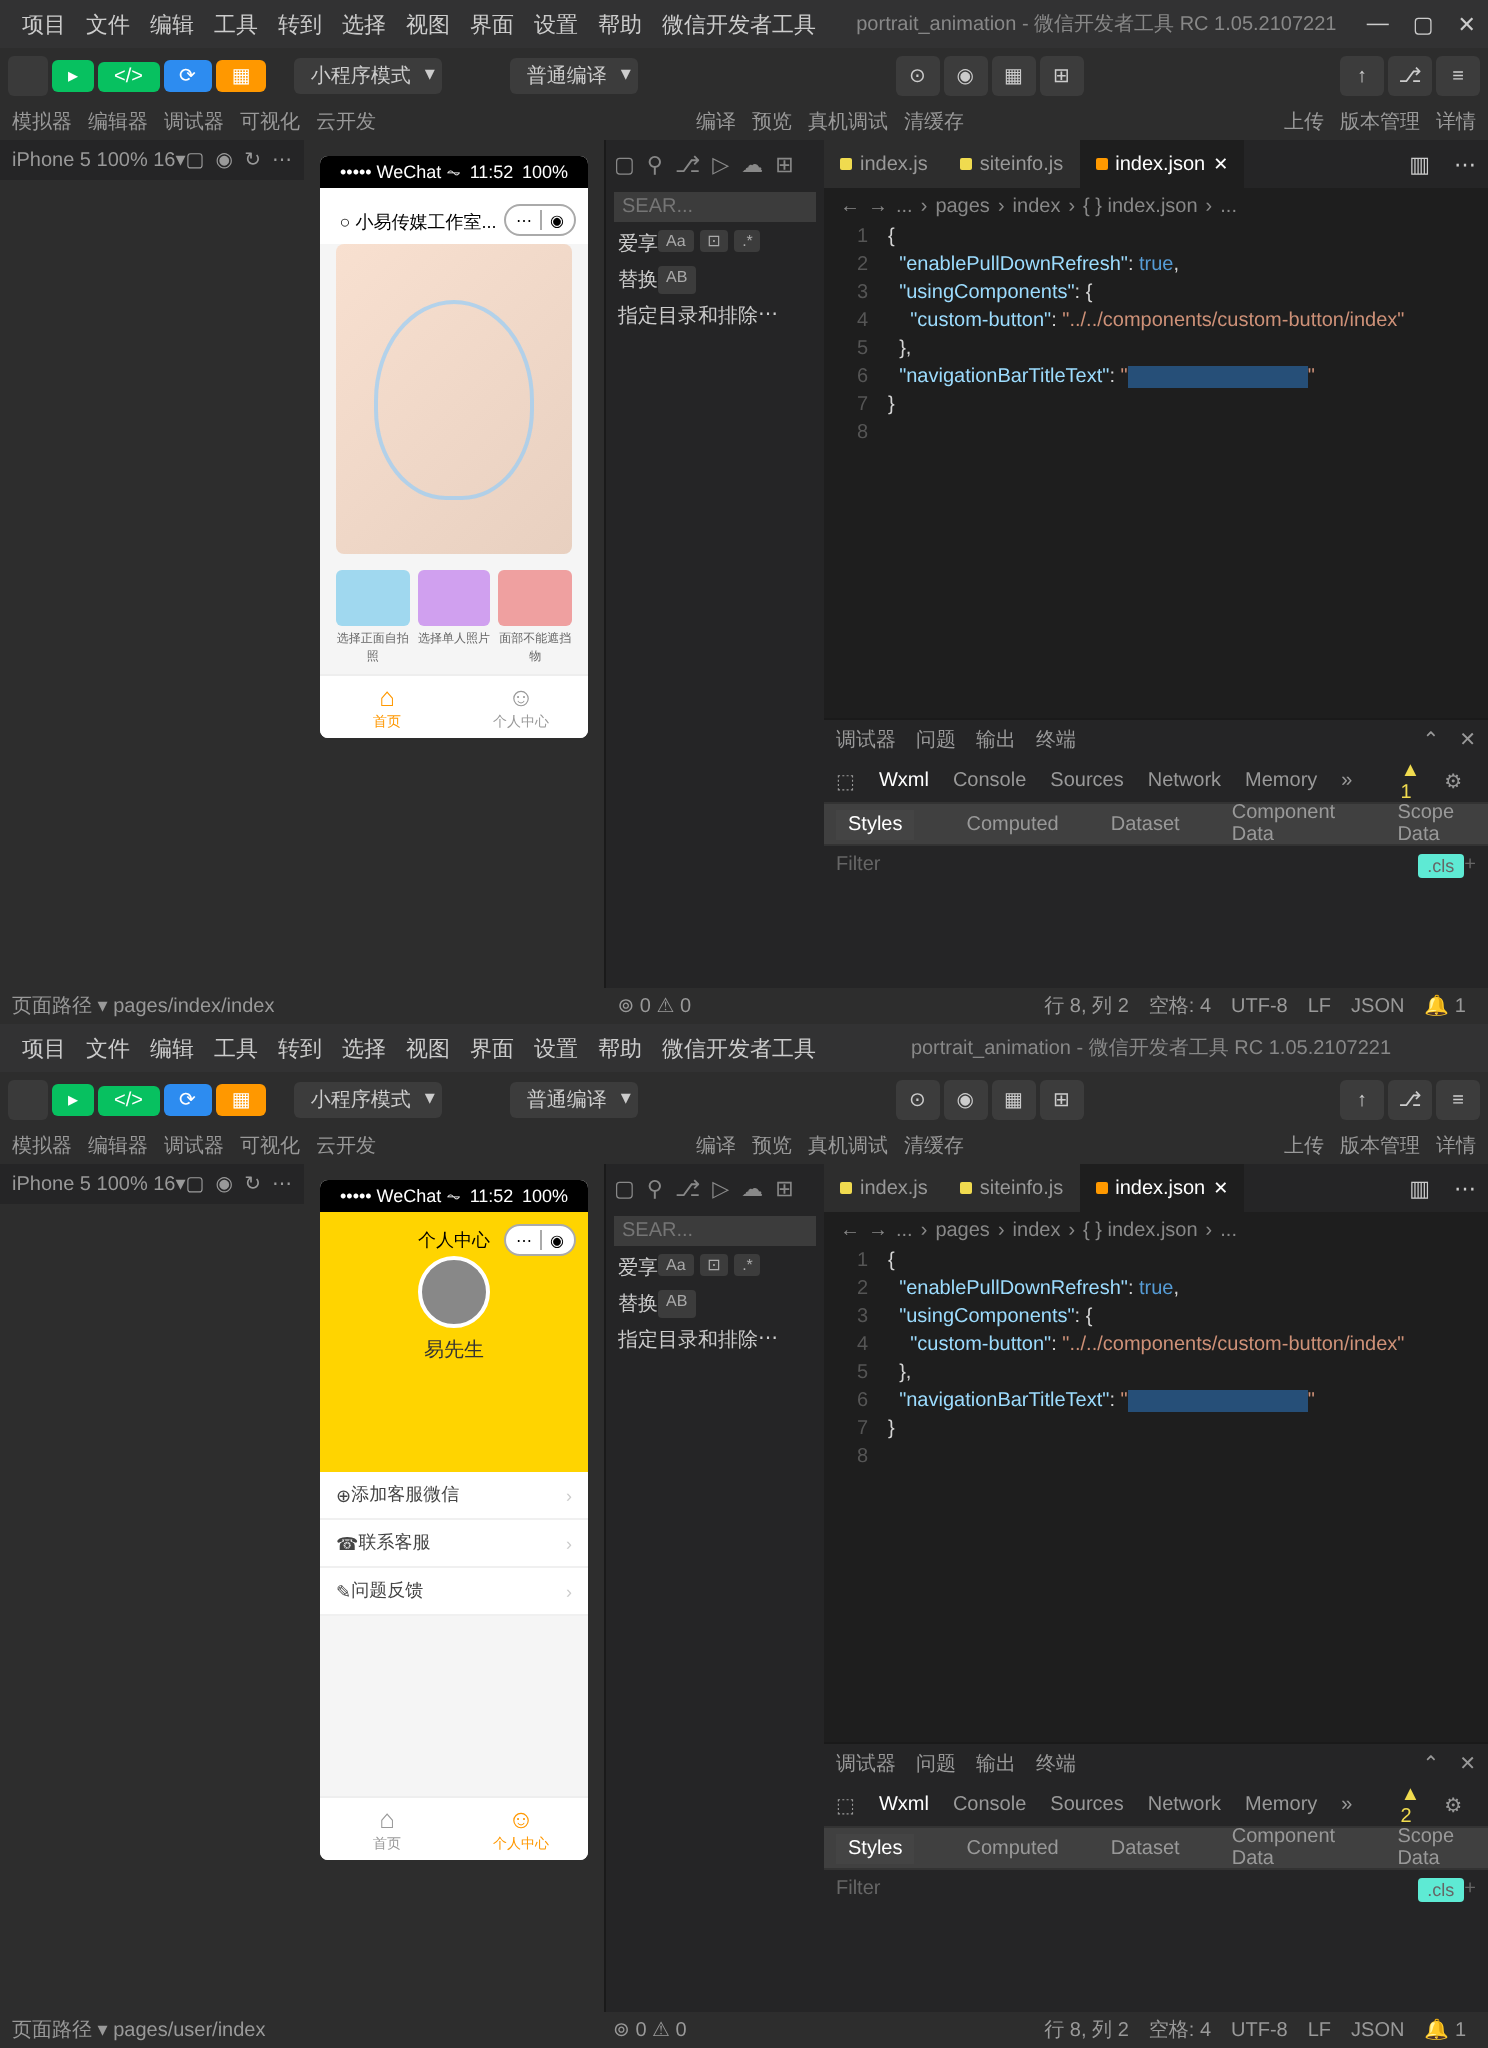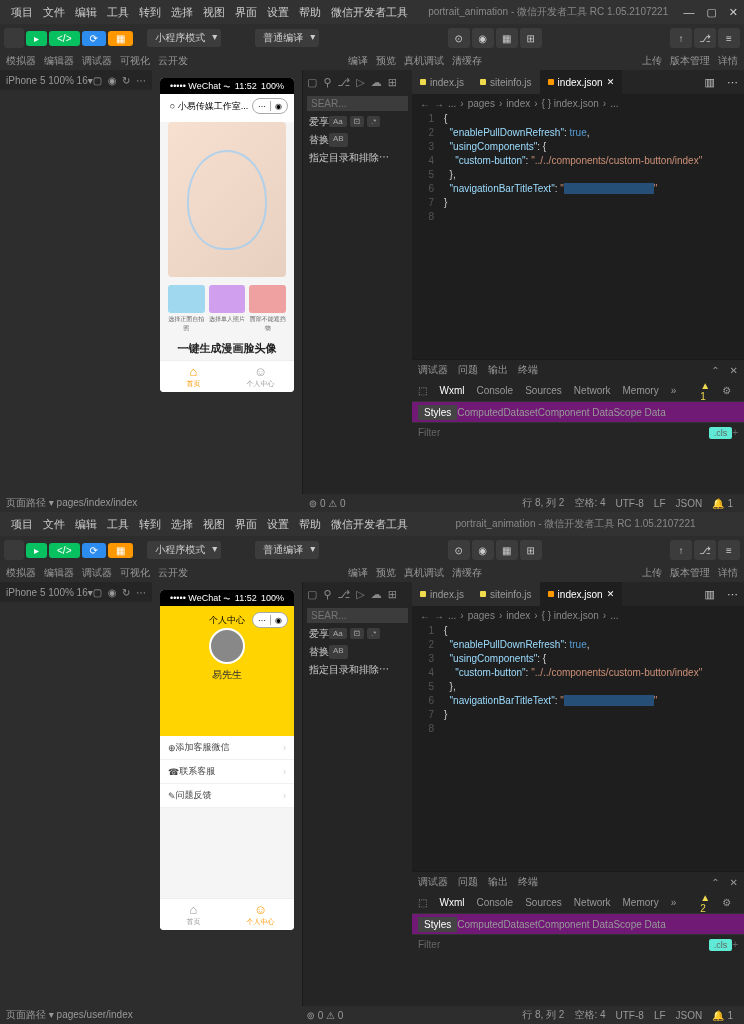--- a/index.html
+++ b/index.html
@@ -22,21 +22,21 @@
 .subtoolbar{height:18px;background:#2d2d2d;display:flex;align-items:center;padding:0 6px;gap:8px;font-size:10px;color:#999}
 .sub-item{color:#999}
 .body{flex:1;display:flex;overflow:hidden}
 .left-panel{width:302px;background:#2d2d2d;display:flex;flex-direction:row}
 .device-bar{height:20px;background:#252526;display:flex;align-items:center;padding:0 6px;font-size:10px;color:#999}
 .device-bar .sp{flex:1}
 .sim-wrap{flex:1;display:flex;align-items:flex-start;justify-content:center;padding:8px;overflow:hidden}
 .phone{width:190px;background:#fff;border-radius:4px;overflow:hidden;color:#000;font-size:9px}
 .status-bar{height:16px;background:#fff;display:flex;align-items:center;padding:0 10px;justify-content:space-between}
 .status-bar.dark{background:#000;color:#fff}
-.nav-bar{height:24px;display:flex;align-items:center;justify-content:space-between;padding:0 6px}
+.nav-bar{height:24px;display:flex;align-items:flex-end;justify-content:space-between;padding:0 6px}
 .capsule{width:36px;height:16px;border:1px solid #aaa;border-radius:8px;display:flex;align-items:center;justify-content:center;gap:4px;font-size:8px}
 .capsule span{width:1px;height:10px;background:#aaa}
 .ph-body{background:#f5f5f5}
 .main-img{height:155px;background:linear-gradient(135deg,#f8e0d0,#e8d0c0);margin:4px 8px;border-radius:4px;position:relative;overflow:hidden}
 .face-hint{position:absolute;inset:0;display:flex;align-items:center;justify-content:center}
 .face-circle{width:80px;height:100px;border:2px solid #88ccff;border-radius:50% 50% 45% 45%;opacity:.6}
 .thumbs{display:flex;gap:4px;padding:4px 8px;justify-content:center}
 .thumb{flex:1;text-align:center}
 .thumb-img{height:28px;background:#a0d8ef;border-radius:3px;margin-bottom:2px;position:relative}
 .thumb-img.t2{background:#d0a0ef}
@@ -77,21 +77,21 @@
 .gutter div{height:14px;line-height:14px}
 .code{flex:1;padding-left:4px}
 .code div{height:14px;line-height:14px;white-space:pre}
 .k{color:#9cdcfe}.s{color:#ce9178}.b{color:#569cd6}.p{color:#d4d4d4}.hl{background:#264f78}
 .devtools{height:135px;background:#252526;display:flex;flex-direction:column;border-top:1px solid #1a1a1a}
 .dt-hdr{height:20px;display:flex;align-items:center;padding:0 6px;gap:10px;font-size:10px;color:#999}
 .dt-hdr .sp{flex:1}
 .dt-tabs{height:22px;display:flex;align-items:center;padding:0 6px;gap:12px;font-size:10px;color:#999;border-bottom:1px solid #333}
 .dt-tab.active{color:#fff}
 .warn{color:#f0db4f}
-.dt-sub{height:20px;display:flex;align-items:center;padding:0 6px;gap:0;font-size:10px;color:#999;background:#701a75}
+.dt-sub{height:20px;display:flex;align-items:center;padding:0 6px;gap:26px;font-size:10px;color:#999;background:#404040}
 .dt-sub .active{background:#444;padding:2px 6px;color:#fff}
 .dt-filter{height:20px;display:flex;align-items:center;padding:0 6px;font-size:10px;color:#666;border-top:1px solid #333}
 .dt-filter .sp{flex:1}
 .cls-btn{background:#5eead4;padding:1px 5px;border-radius:2px;font-size:9px}
 .statusbar{height:18px;background:#2d2d2d;display:flex;align-items:center;padding:0 6px;font-size:10px;color:#999}
 .statusbar .sp{flex:1}
 .sb-item{padding:0 5px}
 </style>
 </head>
 <body>
@@ -187,21 +187,20 @@
                 </div>
               <div class="thumb">
                   <div class="thumb-img t2"></div>
                   <div class="thumb-lbl">选择单人照片</div>
                 </div>
               <div class="thumb">
                   <div class="thumb-img t3"></div>
                   <div class="thumb-lbl">面部不能遮挡物</div>
                 </div>
             </div>
-            <div class="slogan">一键生成漫画脸头像</div>
           </div>
           <div class="tabbar">
             <div class="tab active">
                 <span class="tab-ico">⌂</span>
                 <span>首页</span>
               </div>
             <div class="tab">
                 <span class="tab-ico">☺</span>
                 <span>个人中心</span>
               </div>

